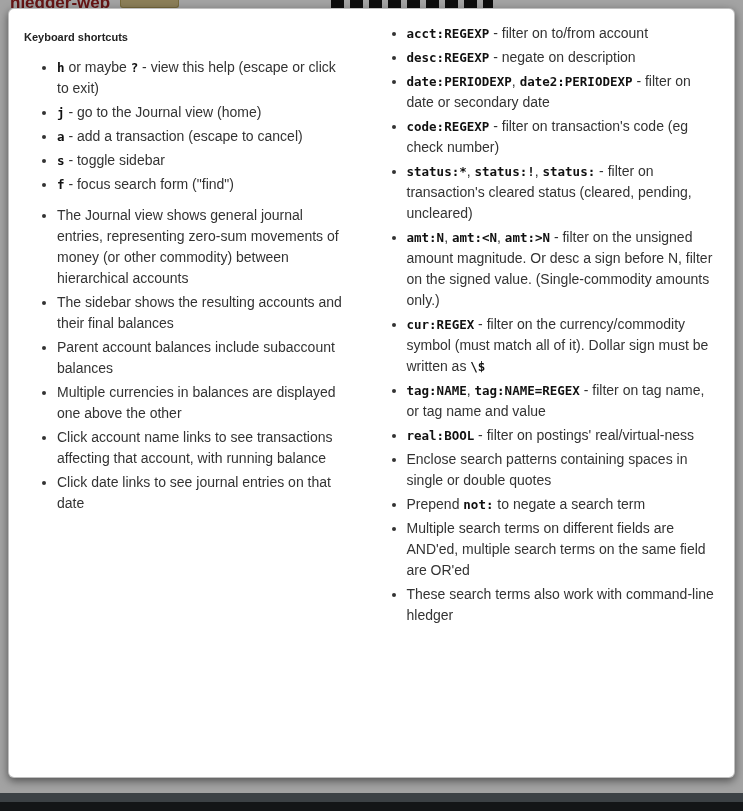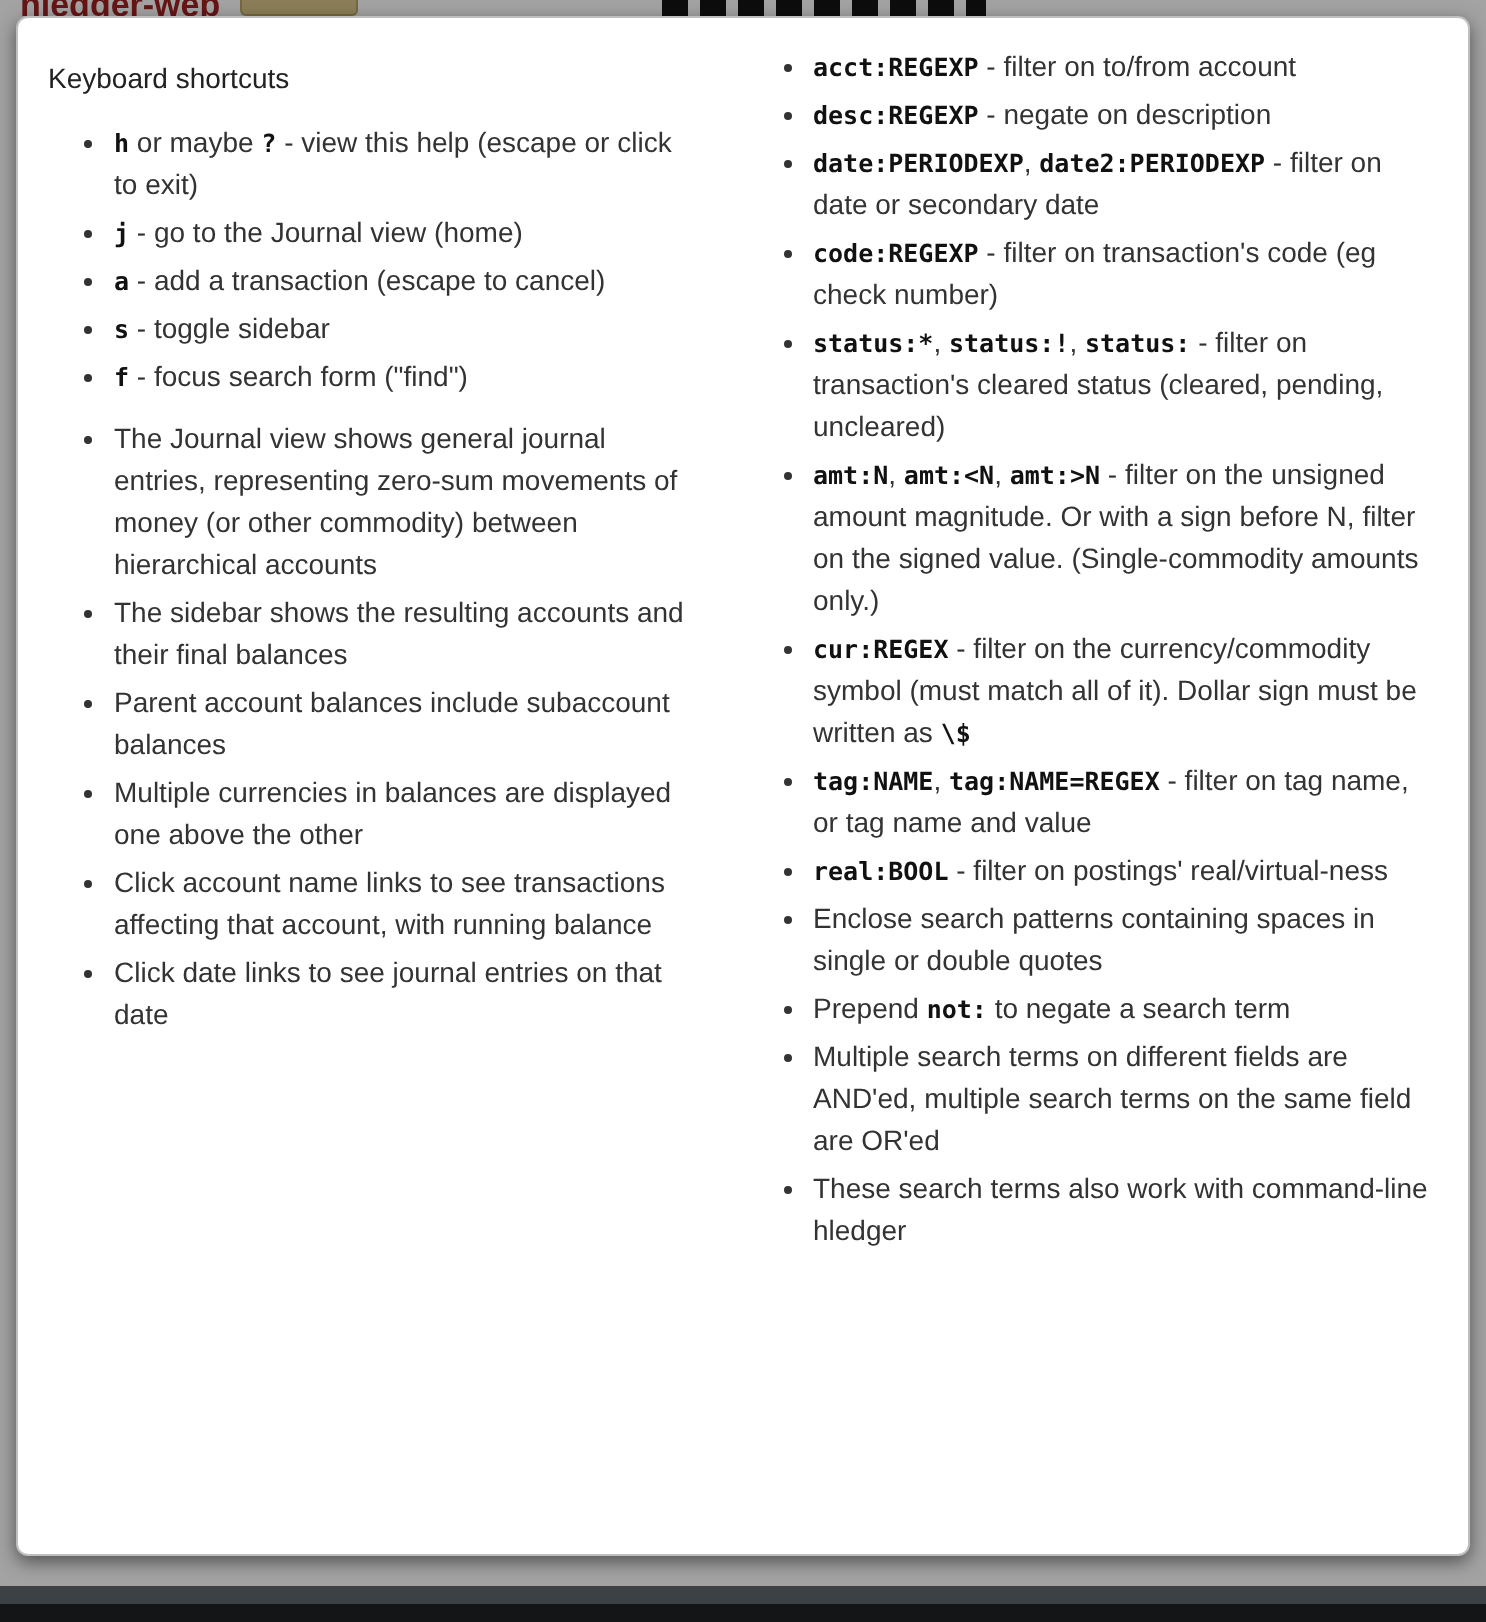--- a/index.html
+++ b/index.html
@@ -58,21 +58,21 @@
     color: #000; opacity: 0.25;
     font-family: "Liberation Sans", sans-serif;
   }
 
   .modal-body { display: flex; padding: 14px 15px 26px 15px; }
   .col { width: 50%; }
   .col-left { padding-right: 22px; }
   .col-right { padding-left: 2px; }
 
   .section-heading {
-    font-size: 14px; font-weight: normal; color: #222;
+    font-size: 11px; font-weight: bold; color: #222;
     margin: 18px 0 14px 0;
   }
   .col .section-heading:first-child { margin-top: 8px; }
 
   ul { margin: 0 0 10px 0; padding-left: 33px; list-style: disc; }
   li { font-size: 14px; line-height: 1.5; margin-bottom: 3px; color: #333; }
 
   code {
     font-family: "DejaVu Sans Mono", "Liberation Mono", monospace;
     font-weight: bold;
@@ -116,21 +116,21 @@
         </ul>
     </div>
 
     <div class="col col-right">
       <ul>
           <li><code>acct:REGEXP</code><span> - filter on to/from account</span></li>
           <li><code>desc:REGEXP</code><span> - negate on description</span></li>
           <li><code>date:PERIODEXP</code><span>, </span><code>date2:PERIODEXP</code><span> - filter on date or secondary date</span></li>
           <li><code>code:REGEXP</code><span> - filter on transaction's code (eg check number)</span></li>
           <li><code>status:*</code><span>, </span><code>status:!</code><span>, </span><code>status:</code><span> - filter on transaction's cleared status (cleared, pending, uncleared)</span></li>
-          <li><code>amt:N</code><span>, </span><code>amt:&lt;N</code><span>, </span><code>amt:&gt;N</code><span> - filter on the unsigned amount magnitude. Or with a sign before N, filter on the signed value. (Single-commodity amounts only.)</span></li>
+          <li><code>amt:N</code><span>, </span><code>amt:&lt;N</code><span>, </span><code>amt:&gt;N</code><span> - filter on the unsigned amount magnitude. Or desc a sign before N, filter on the signed value. (Single-commodity amounts only.)</span></li>
           <li><code>cur:REGEX</code><span> - filter on the currency/commodity symbol (must match all of it). Dollar sign must be written as </span><code>\$</code></li>
           <li><code>tag:NAME</code><span>, </span><code>tag:NAME=REGEX</code><span> - filter on tag name, or tag name and value</span></li>
           <li><code>real:BOOL</code><span> - filter on postings' real/virtual-ness</span></li>
           <li><span>Enclose search patterns containing spaces in single or double quotes</span></li>
           <li><span>Prepend </span><code>not:</code><span> to negate a search term</span></li>
           <li><span>Multiple search terms on different fields are AND'ed, multiple search terms on the same field are OR'ed</span></li>
           <li><span>These search terms also work with command-line hledger</span></li>
         </ul>
     </div>
 

